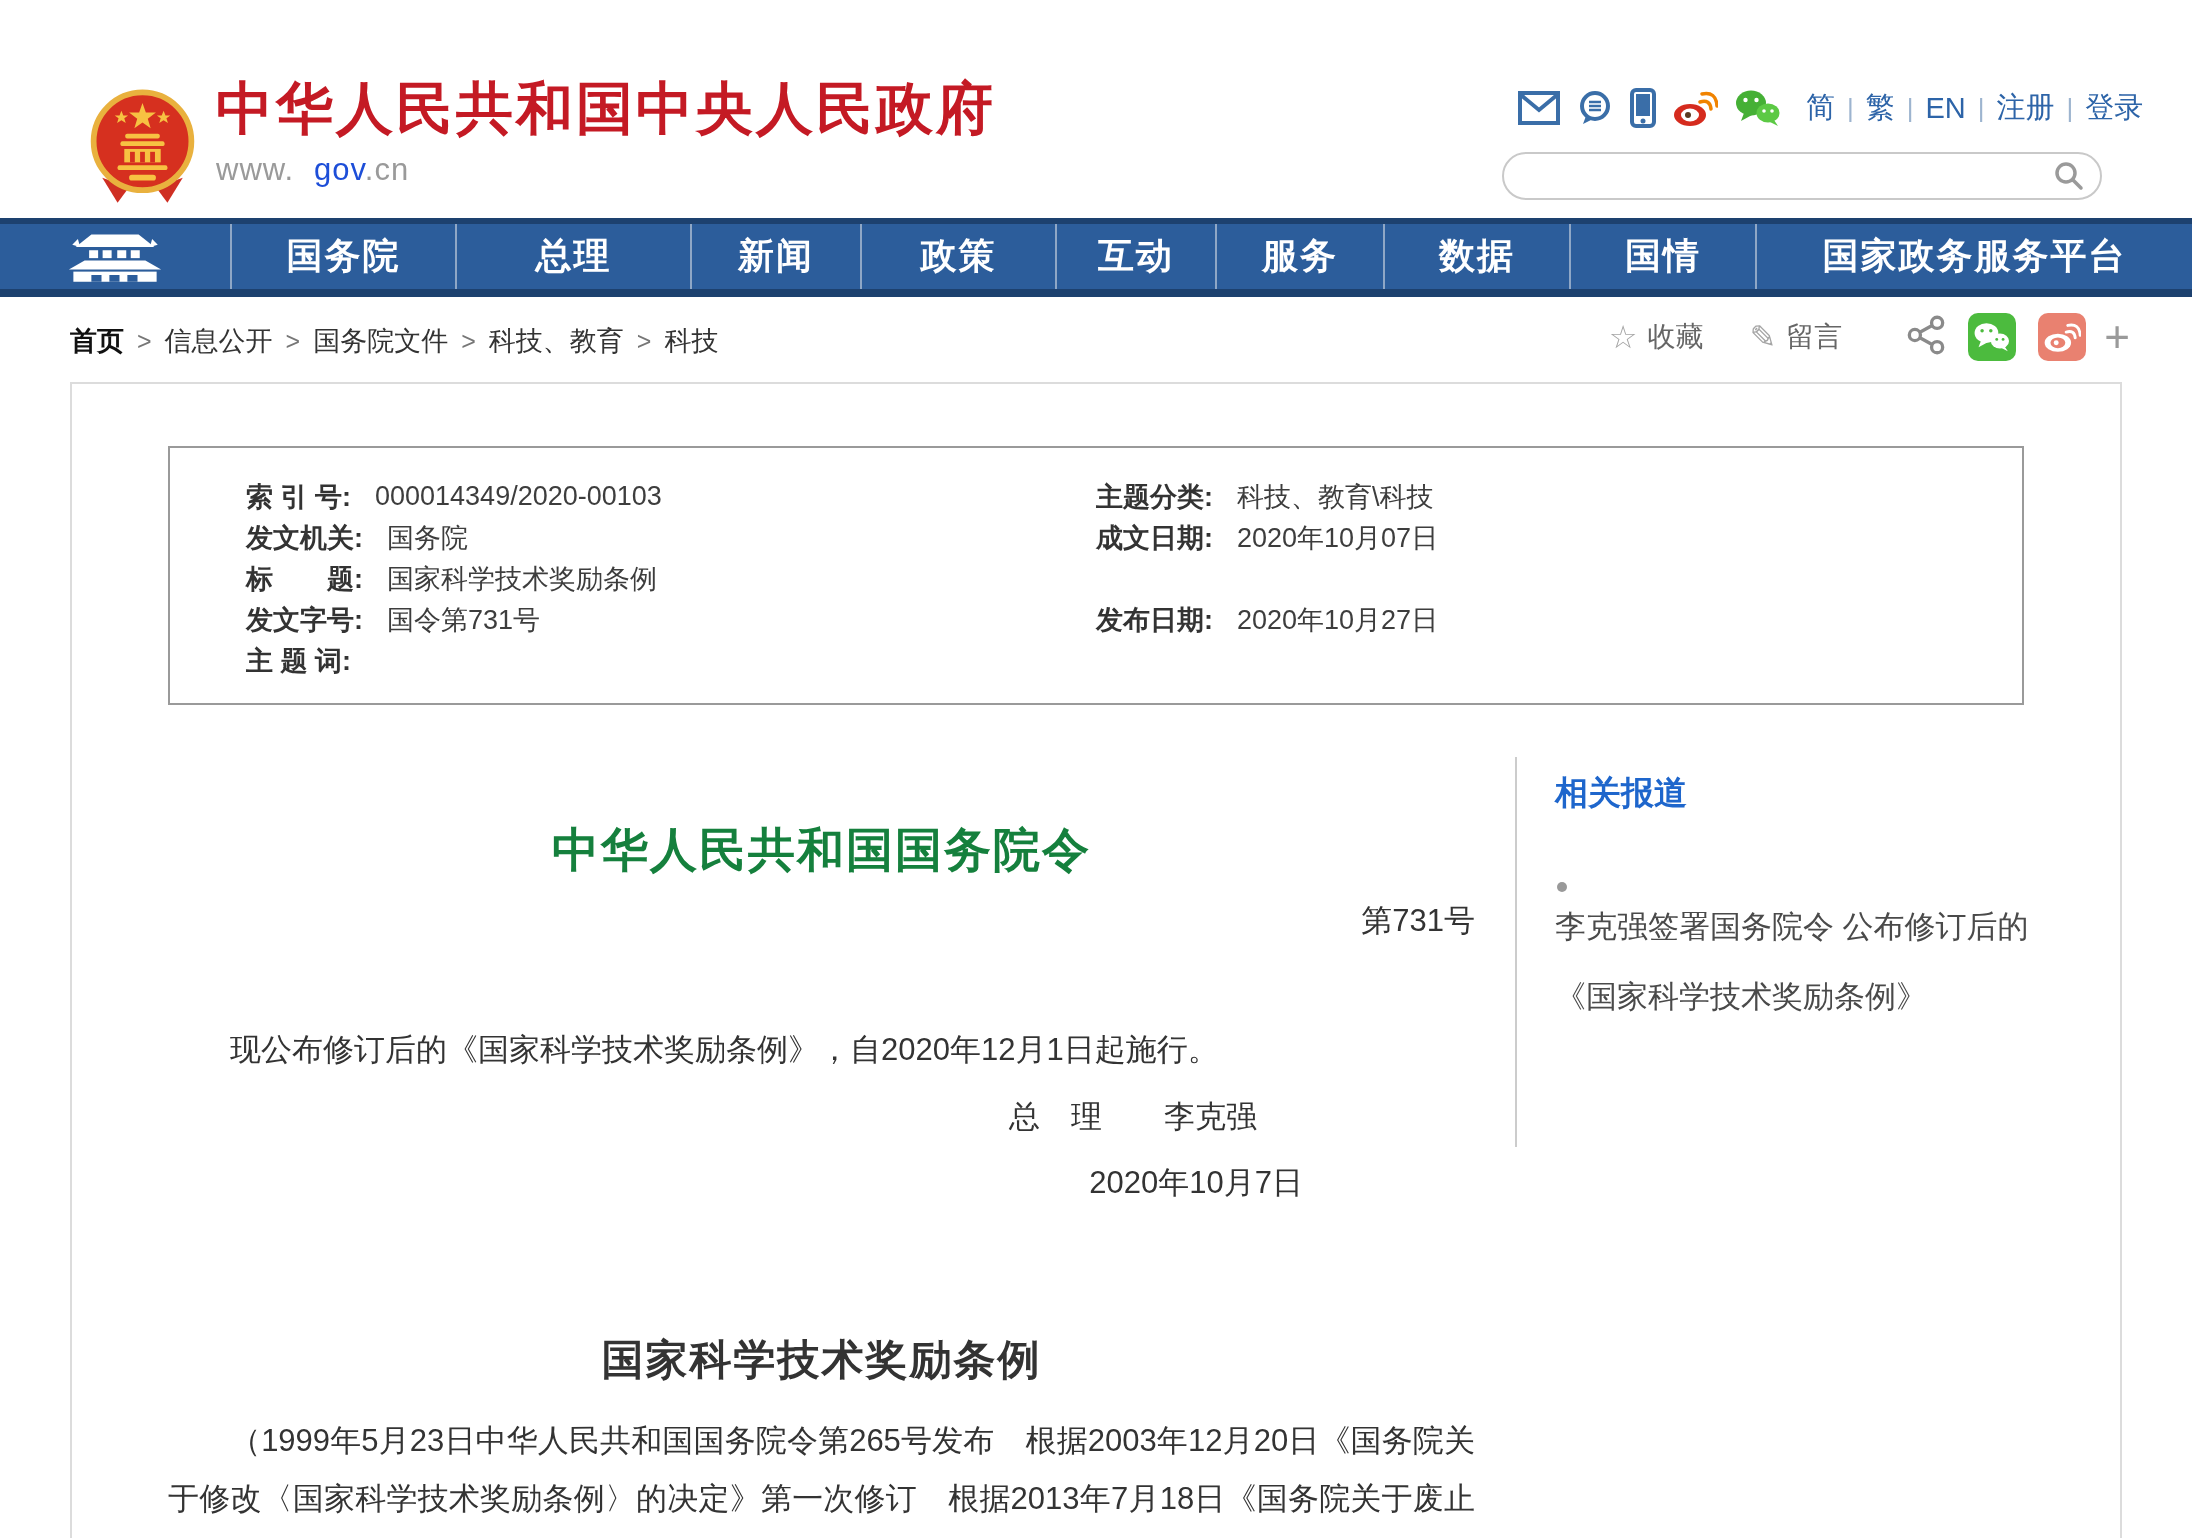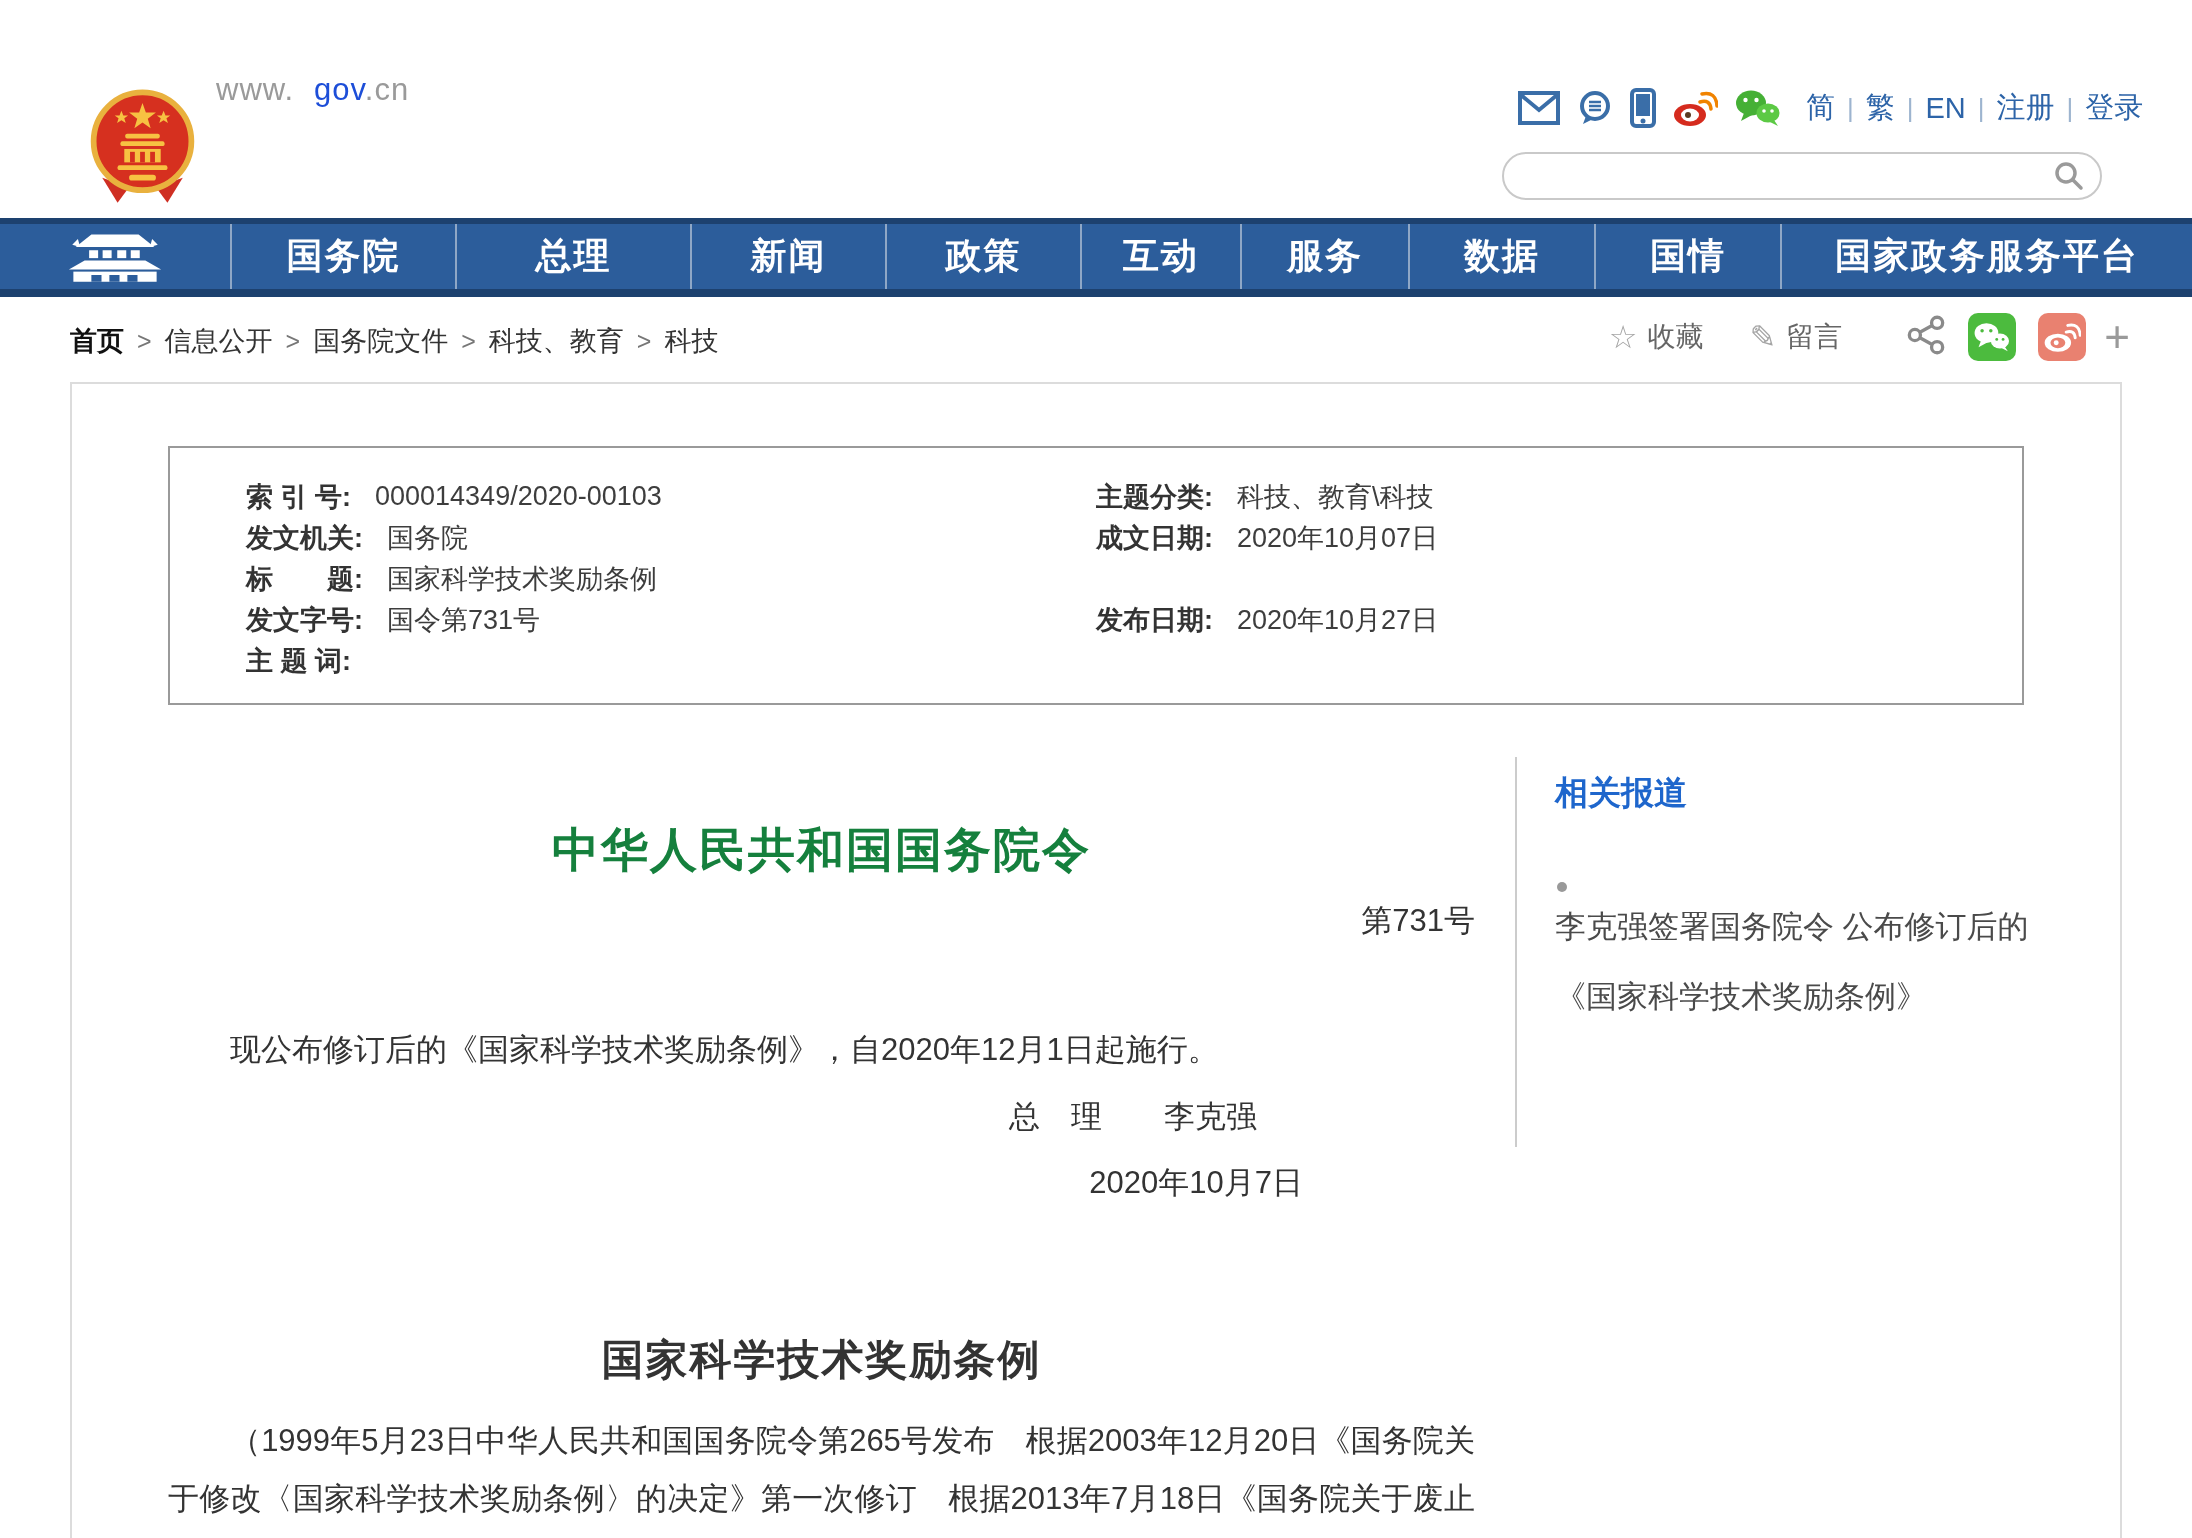--- a/index.html
+++ b/index.html
@@ -99,20 +99,21 @@
       <rect x="42" y="50" width="36" height="5" rx="2" fill="#f7c242"></rect>
       <rect x="37" y="58" width="46" height="5" rx="2" fill="#f7c242"></rect>
       <rect x="41" y="66" width="38" height="14" fill="#f7c242"></rect>
       <rect x="47" y="69" width="5" height="11" fill="#d6301f"></rect>
       <rect x="57.5" y="69" width="5" height="11" fill="#d6301f"></rect>
       <rect x="68" y="69" width="5" height="11" fill="#d6301f"></rect>
       <rect x="34" y="83" width="52" height="5" rx="2" fill="#f7c242"></rect>
       <rect x="46" y="93" width="28" height="6" rx="3" fill="#f7c242"></rect>
     </svg>
     <div class="brand-text">
+      <div class="site-title">中华人民共和国中央人民政府</div>
       <div class="site-url"><span class="gray">www.</span><span class="red">gov</span><span class="gray">.cn</span></div>
     </div>
   </div>
 
   <div class="quick-row">
     <span class="quick-icon">
       <svg width="42" height="34" viewBox="0 0 42 34">
           <rect x="2" y="2" width="38" height="30" fill="none" stroke="#3a6ea8" stroke-width="4"></rect>
           <path d="M3,4 L21,19 L39,4" fill="none" stroke="#3a6ea8" stroke-width="4"></path>
         </svg>
@@ -190,21 +191,21 @@
         <rect x="59" y="18" width="8" height="7" fill="#fff"></rect>
       <polygon points="4,35 86,35 72,27 18,27" fill="#fff"></polygon>
       <rect x="8" y="37" width="74" height="9" fill="#fff"></rect>
       <rect x="24" y="40" width="9" height="6" fill="#2c5d9b"></rect>
         <rect x="40" y="40" width="9" height="6" fill="#2c5d9b"></rect>
         <rect x="56" y="40" width="9" height="6" fill="#2c5d9b"></rect>
     </svg>
   </div>
   <div class="nav-item" style="width:225px">国务院</div>
   <div class="nav-item" style="width:235px">总理</div>
-  <div class="nav-item" style="width:195px">新闻</div>
+  <div class="nav-item" style="width:170px">新闻</div>
   <div class="nav-item" style="width:195px">政策</div>
   <div class="nav-item" style="width:160px">互动</div>
   <div class="nav-item" style="width:168px">服务</div>
   <div class="nav-item" style="width:186px">数据</div>
   <div class="nav-item" style="width:186px">国情</div>
   <div class="nav-item" style="flex:1">国家政务服务平台</div>
 </div>
 
 <div class="crumb-row">
   <div class="breadcrumb">

